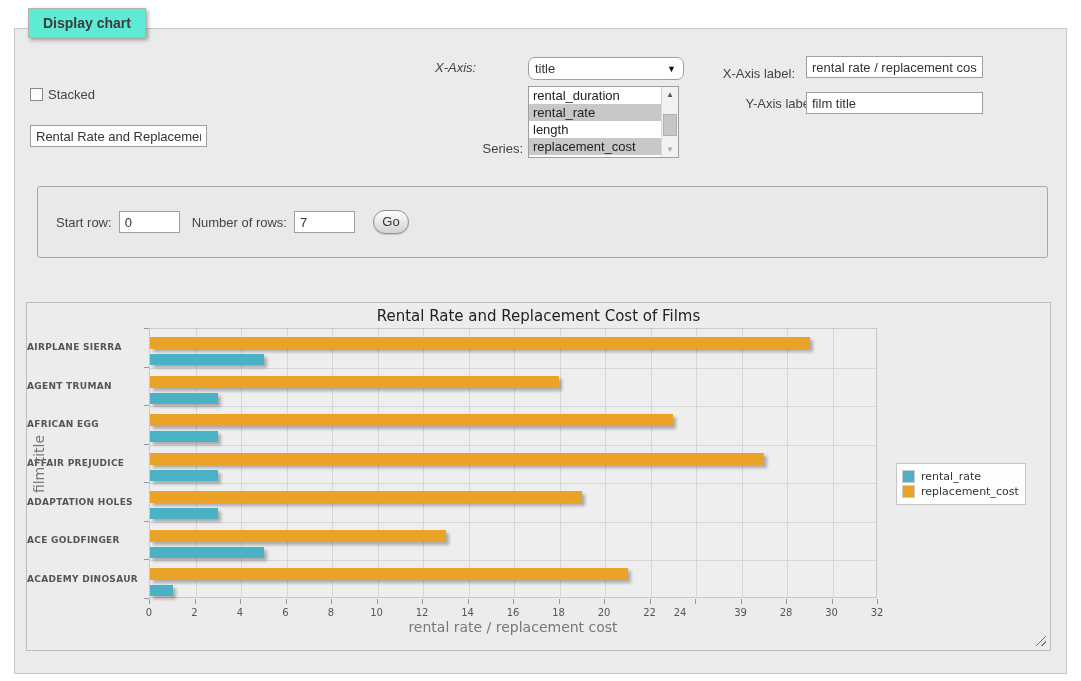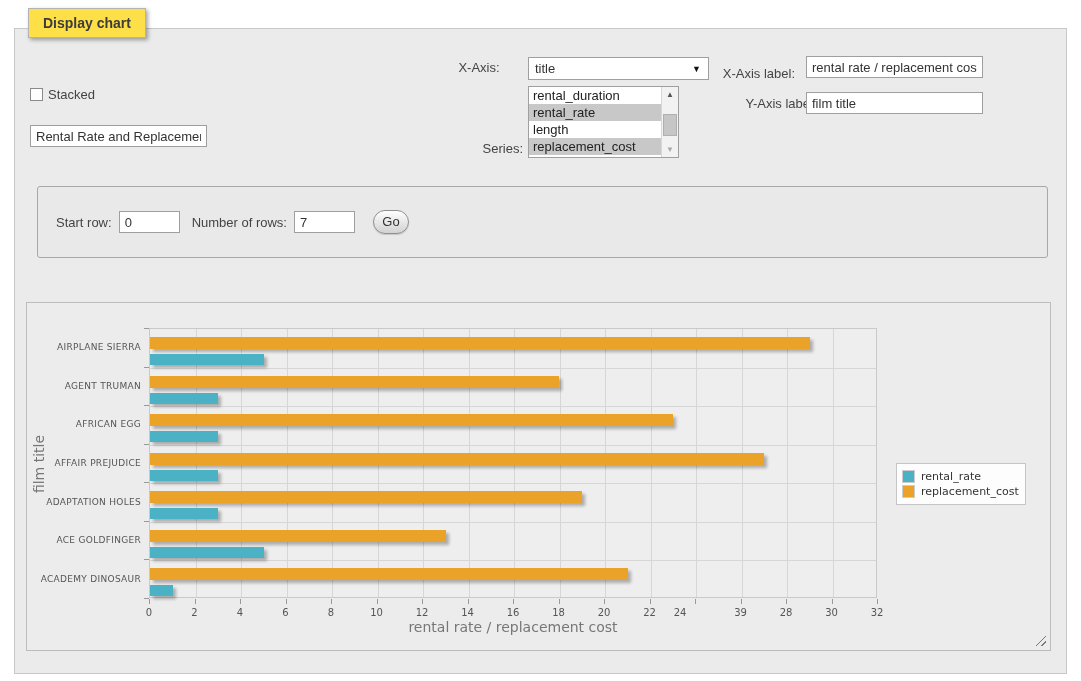--- a/index.html
+++ b/index.html
@@ -9,21 +9,21 @@
     font-family:"Liberation Sans", sans-serif; font-size:13px; color:#444;
     position:relative; overflow:hidden;
   }
   
   .fieldset {
     position:absolute; left:14px; top:28px; width:1053px; height:646px;
     background:#ebebeb; border:1px solid #c8c8c8;
   }
   .fieldset-legend {
     position:absolute; left:13px; top:-21px;
-    background:#fde047; border:1px solid #b3b3b3;
+    background:#5eead4; border:1px solid #b3b3b3;
     box-shadow:2px 2px 4px rgba(0,0,0,0.35);
     padding:6px 14px; font-size:14px; font-weight:bold; color:#3c3c3c;
   }
   
   .txt-input {
     background:#ffffff; border:1px solid #9f9f9f; font-family:"Liberation Sans",sans-serif;
     font-size:13px; color:#333; padding:2px 5px; height:22px;
   }
   .lbl { color:#444; font-size:13px; }
   .radio-item { display:inline-flex; align-items:center; margin-right:11px; cursor:default; }
@@ -78,22 +78,22 @@
   }
   .chart-title { position:absolute; top:4px; left:0; width:100%; text-align:center; font-size:15px; color:#222; }
   .plot-grid {
     position:absolute; left:122px; top:25px; width:728px; height:270px;
     background:#eeeeee; border:1px solid #c9c9c9;
   }
   .vgrid { position:absolute; top:0; width:1px; height:100%; background:#d6d6d6; }
   .hgrid { position:absolute; left:0; height:1px; width:100%; background:#d6d6d6; }
   .bar { position:absolute; left:0; box-shadow:3px 3px 3px rgba(0,0,0,0.28); }
   .ytick-label {
-    position:absolute; right:8px; font-size:9px; font-weight:normal; color:#555;
-    letter-spacing:0.3px; text-align:right; white-space:nowrap;
+    position:absolute; right:8px; font-size:9px; font-weight:bold; color:#555;
+    letter-spacing:0.3px; white-space:nowrap;
   }
   .ytick-mark { position:absolute; width:5px; height:1px; background:#999; }
   .xtick-mark { position:absolute; width:1px; height:5px; background:#999; }
   .xtick-label { position:absolute; width:30px; text-align:center; font-size:10px; color:#555; }
   .x-axis-label { position:absolute; left:122px; width:728px; top:316px; text-align:center; font-size:14px; color:#777; }
   .y-axis-label {
     position:absolute; left:-28px; top:153px; width:80px; text-align:center;
     font-size:14px; color:#777; transform:rotate(-90deg);
   }
   .chart-legend {
@@ -118,22 +118,22 @@
   <div class="fieldset-legend">Display chart</div>
 
 
   <div class="abs" style="left:15px; top:58px; display:flex; align-items:center;">
     <span class="checkbox"></span>
     <span class="lbl">Stacked</span>
   </div>
 
   <input class="txt-input abs" style="left: 15px; top: 96px; width: 177px;" value="Rental Rate and Replacemer">
 
-  <div class="abs lbl" style="left:420px; top:31px; width:88px; text-align:center;">X-Axis:</div>
-  <div class="sel" style="left:513px; top:28px; width:181px;">
+  <div class="abs lbl" style="left:420px; top:31px; width:88px; text-align:left;font-style:italic;">X-Axis:</div>
+  <div class="sel" style="left:513px; top:28px; width:156px;border-radius:7px;">
     <span>title</span>
     <span class="arrow">▼</span>
   </div>
 
   <div class="abs lbl" style="left:420px; top:112px; width:88px; text-align:right;">Series:</div>
   <div class="listbox" style="left:513px; top:57px; width:151px; height:72px;">
     <div class="listbox-opts" id="series-listbox-options">
         <div class="series-option">rental_duration</div>
         <div class="series-option selected">rental_rate</div>
         <div class="series-option">length</div>
@@ -153,20 +153,21 @@
 
   <div class="rows-panel">
     <span class="lbl">Start row:</span>
     <input class="txt-input" style="width: 61px; margin-left: 7px;" value="0">
     <span class="lbl" style="margin-left:12px;">Number of rows:</span>
     <input class="txt-input" style="width: 61px; margin-left: 7px;" value="7">
     <div class="go-btn">Go</div>
   </div>
 
   <div class="chart-box">
+    <div class="chart-title">Rental Rate and Replacement Cost of Films</div>
     <div class="plot-grid" id="plot-grid">
         <div class="vgrid" style="left: 45.5px;"></div>
         <div class="vgrid" style="left: 91px;"></div>
         <div class="vgrid" style="left: 136.5px;"></div>
         <div class="vgrid" style="left: 182px;"></div>
         <div class="vgrid" style="left: 227.5px;"></div>
         <div class="vgrid" style="left: 273px;"></div>
         <div class="vgrid" style="left: 318.5px;"></div>
         <div class="vgrid" style="left: 364px;"></div>
         <div class="vgrid" style="left: 409.5px;"></div>

